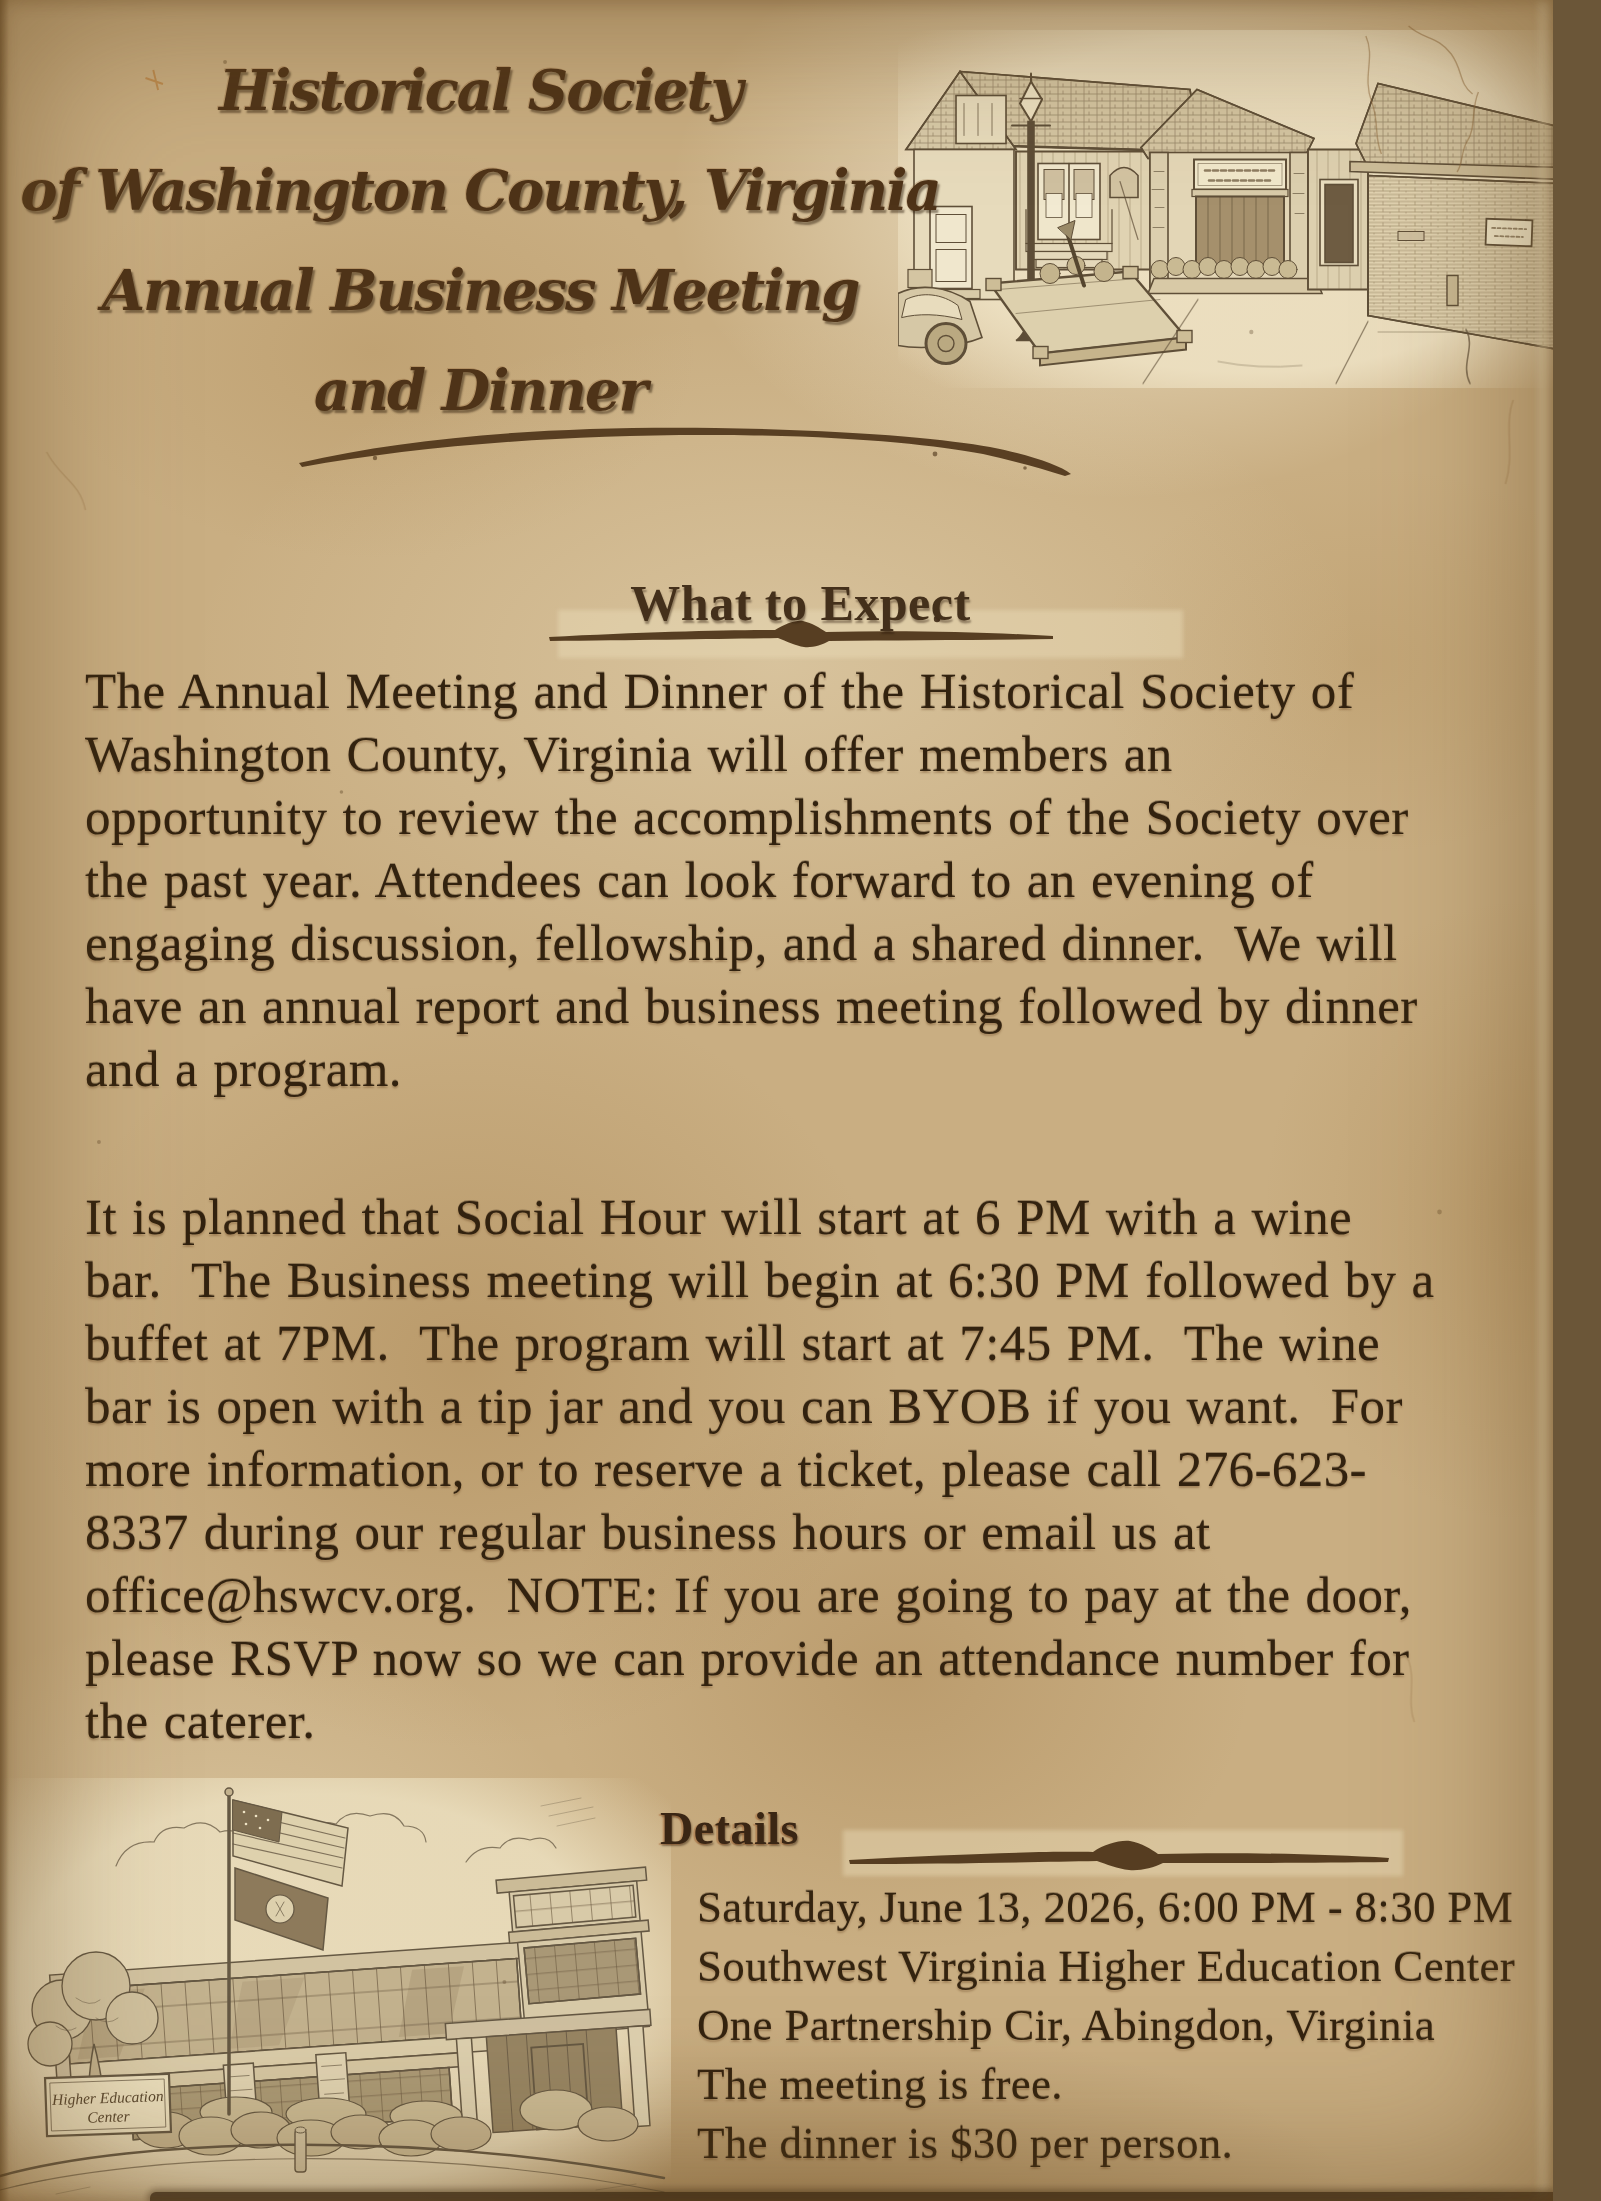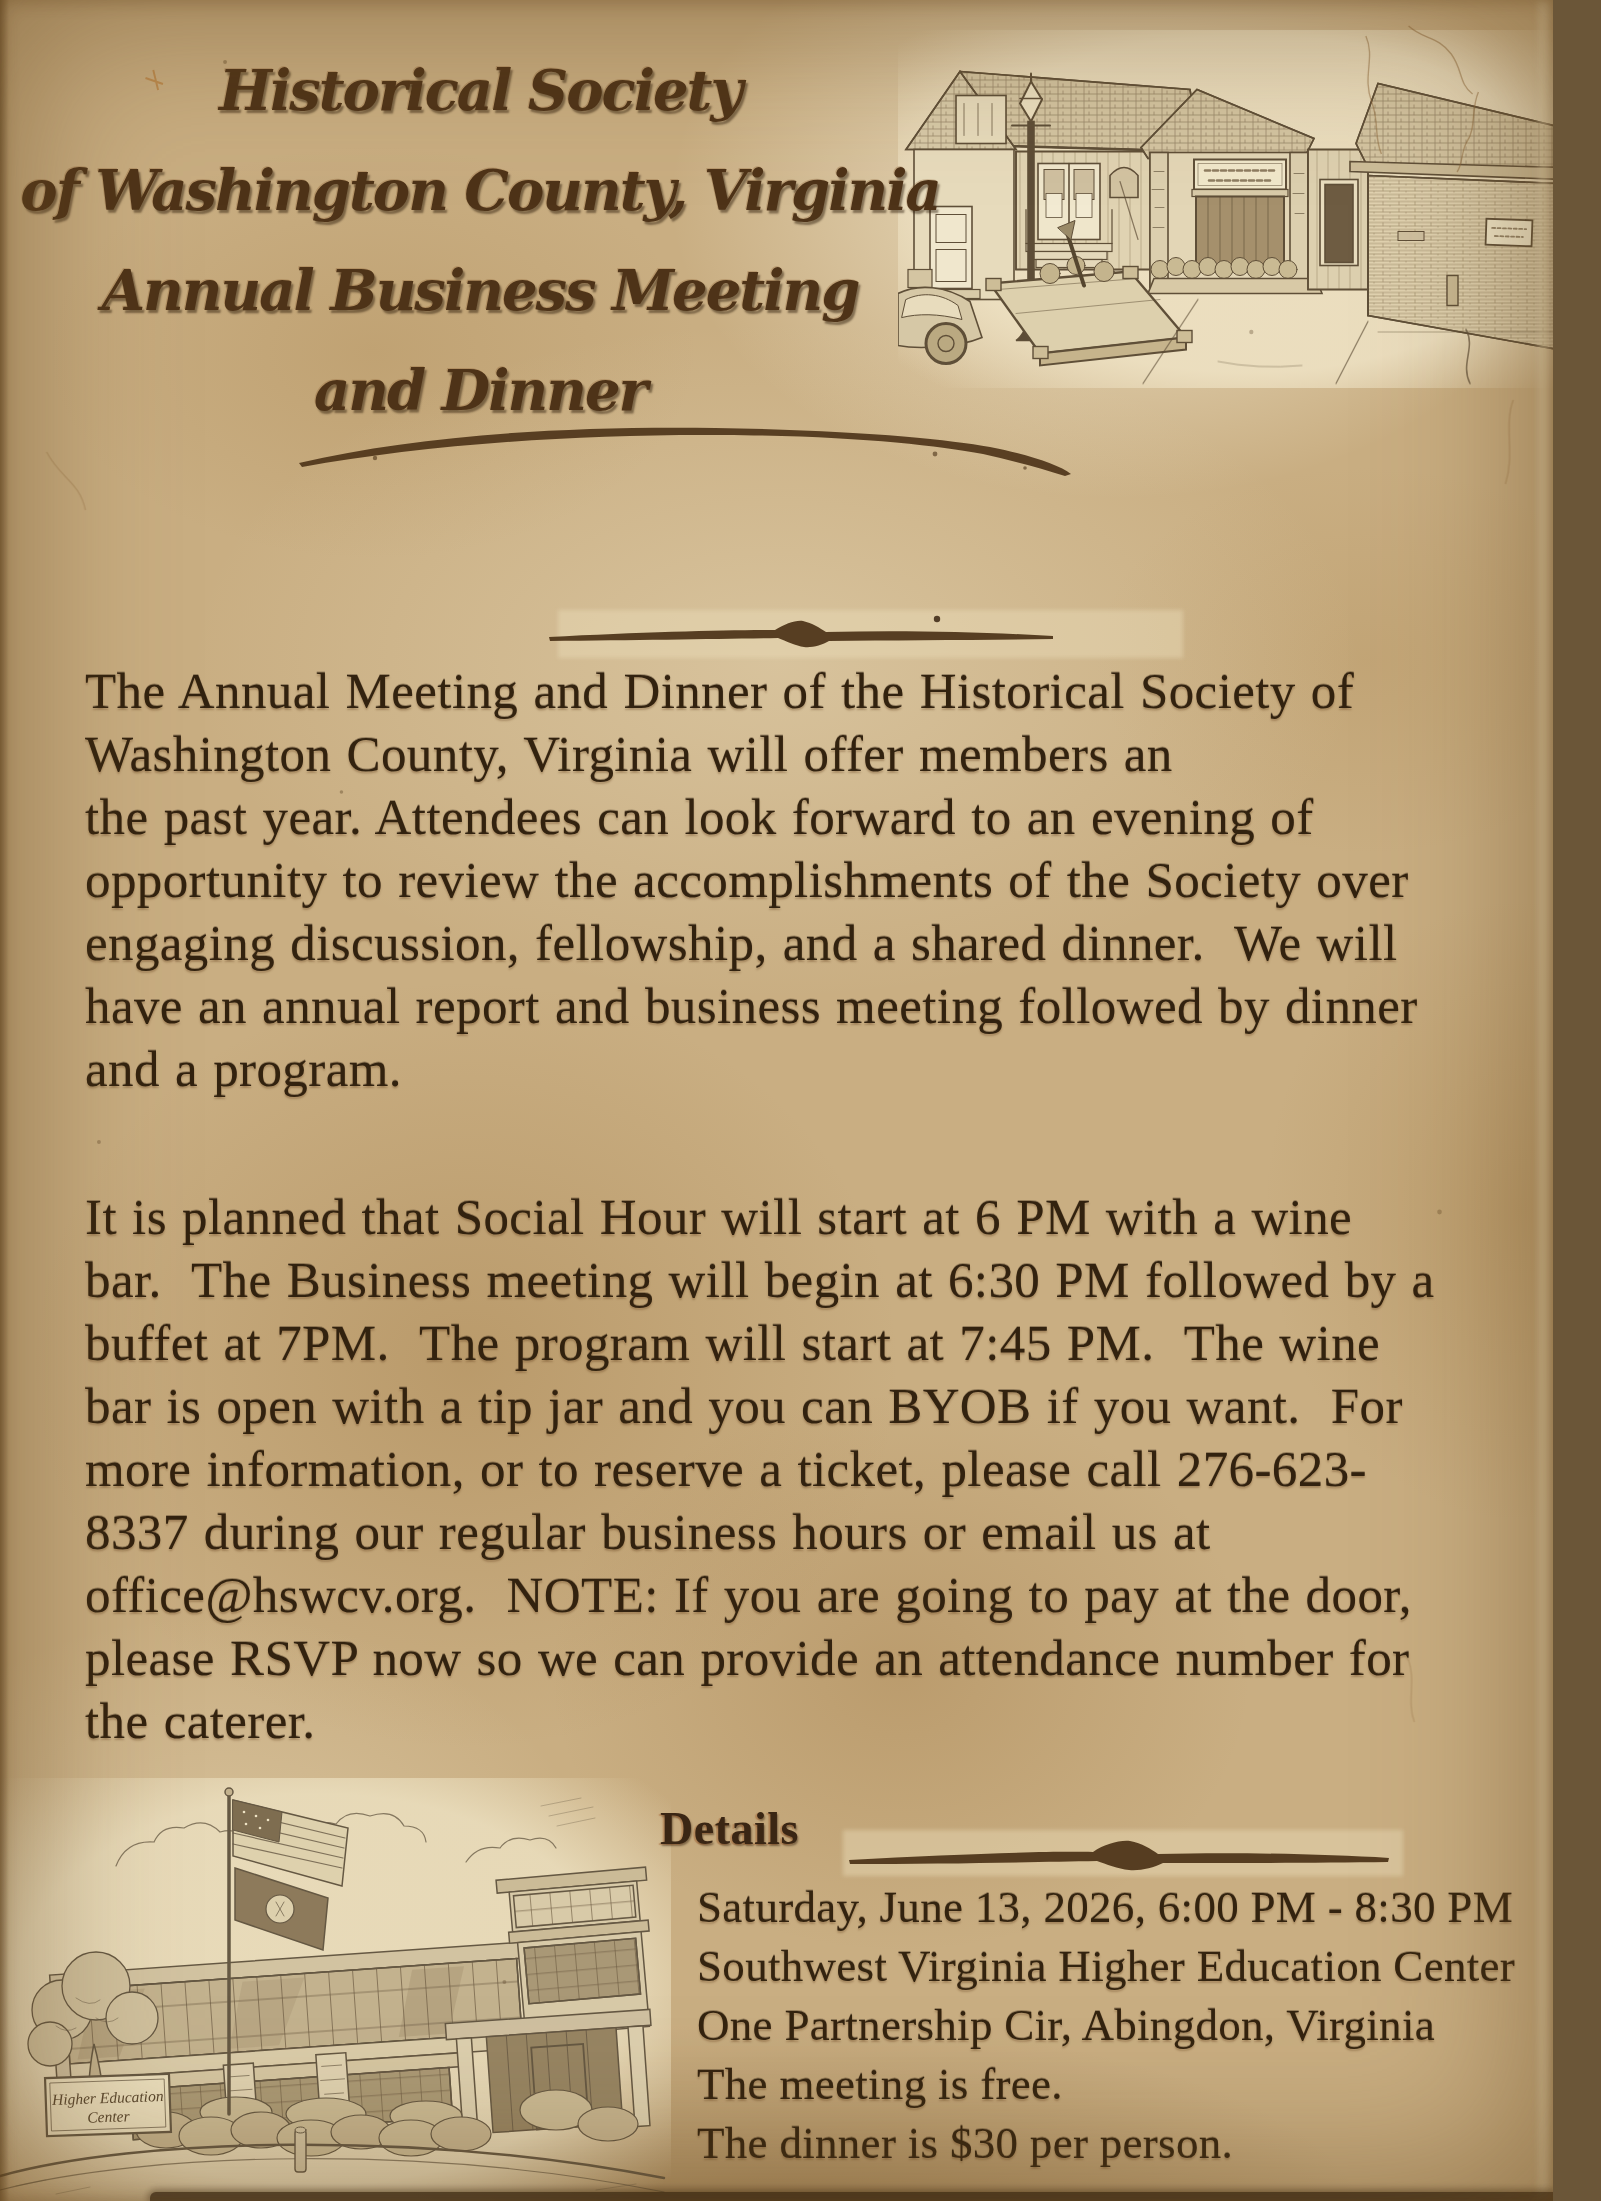--- a/index.html
+++ b/index.html
@@ -238,32 +238,33 @@
     </svg>
   </div>
 
   <svg class="divider divider-1" viewBox="0 0 780 60">
     <path opacity="0.9" d="M4,45 C120,18 260,8 420,10 C560,12 650,21 695,29 C735,37 764,47 776,56 L770,58 C745,50 715,42 688,36 C638,27 558,18 428,17 C278,16 128,27 7,49 Z" fill="#4b3217"></path>
     <circle cx="80" cy="40" r="2.2" fill="#4b3217" opacity="0.6"></circle>
     <circle cx="640" cy="36" r="2.4" fill="#4b3217" opacity="0.6"></circle>
     <circle cx="730" cy="50" r="1.8" fill="#4b3217" opacity="0.6"></circle>
   </svg>
 
+  <h2 class="heading what-heading">What to Expect</h2>
 
   <div class="band band-2"></div>
   <svg class="divider divider-2" viewBox="0 0 512 42">
     <path opacity="0.92" d="M4,23 C100,18 185,16 230,16 C240,10 250,6 258,7 C267,9 275,14 281,18 C360,16 440,18 508,22 L508,25 C438,26 355,26 284,27 C277,31 267,34 259,33 C251,32 241,27 233,24 C175,25 95,26 5,27 Z" fill="#4b3217"></path>
     <circle cx="392" cy="5" r="3.2" fill="#3a2512" opacity="0.85"></circle>
   </svg>
 
   <div class="para para-1">
       <div class="body-line">The Annual Meeting and Dinner of the Historical Society of</div>
       <div class="body-line">Washington County, Virginia will offer members an</div>
+      <div class="body-line">opportunity to review the accomplishments of the Society over</div>
       <div class="body-line">the past year. Attendees can look forward to an evening of</div>
-      <div class="body-line">opportunity to review the accomplishments of the Society over</div>
       <div class="body-line">engaging discussion, fellowship, and a shared dinner.  We will</div>
       <div class="body-line">have an annual report and business meeting followed by dinner</div>
       <div class="body-line">and a program.</div>
     </div>
   <div class="para para-2">
       <div class="body-line">It is planned that Social Hour will start at 6 PM with a wine</div>
       <div class="body-line">bar.  The Business meeting will begin at 6:30 PM followed by a</div>
       <div class="body-line">buffet at 7PM.  The program will start at 7:45 PM.  The wine</div>
       <div class="body-line">bar is open with a tip jar and you can BYOB if you want.  For</div>
       <div class="body-line">more information, or to reserve a ticket, please call 276-623-</div>

